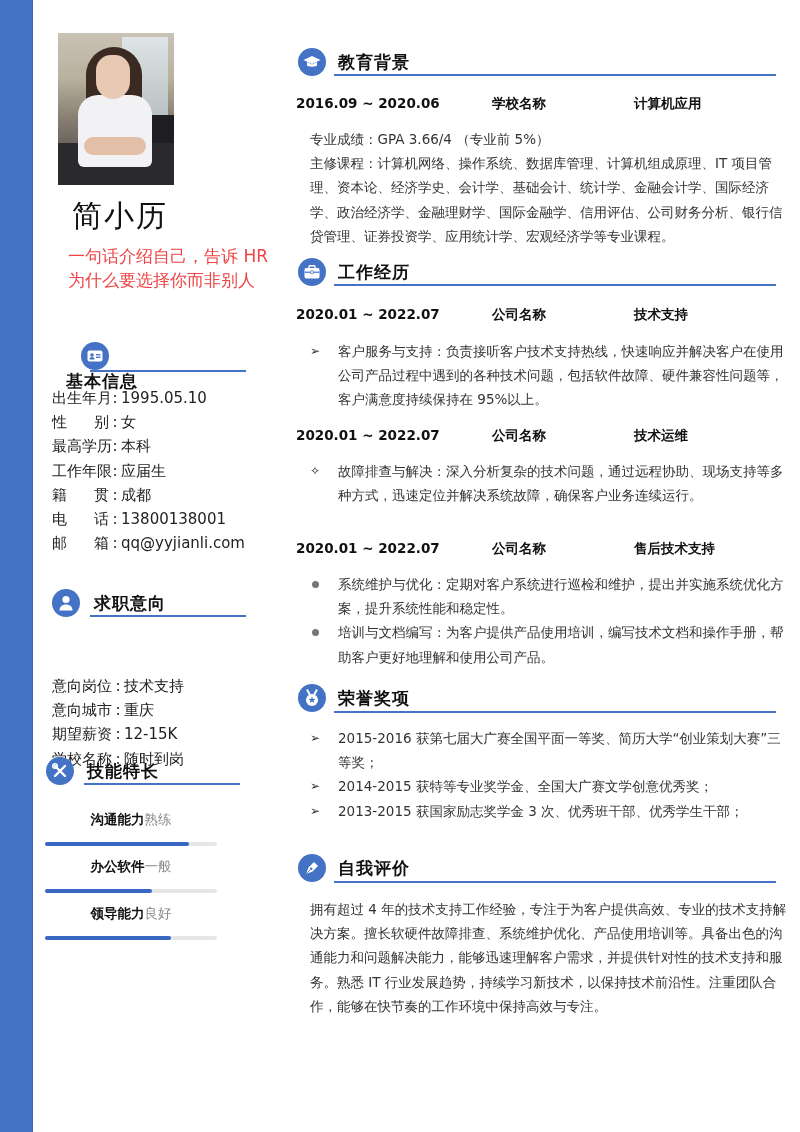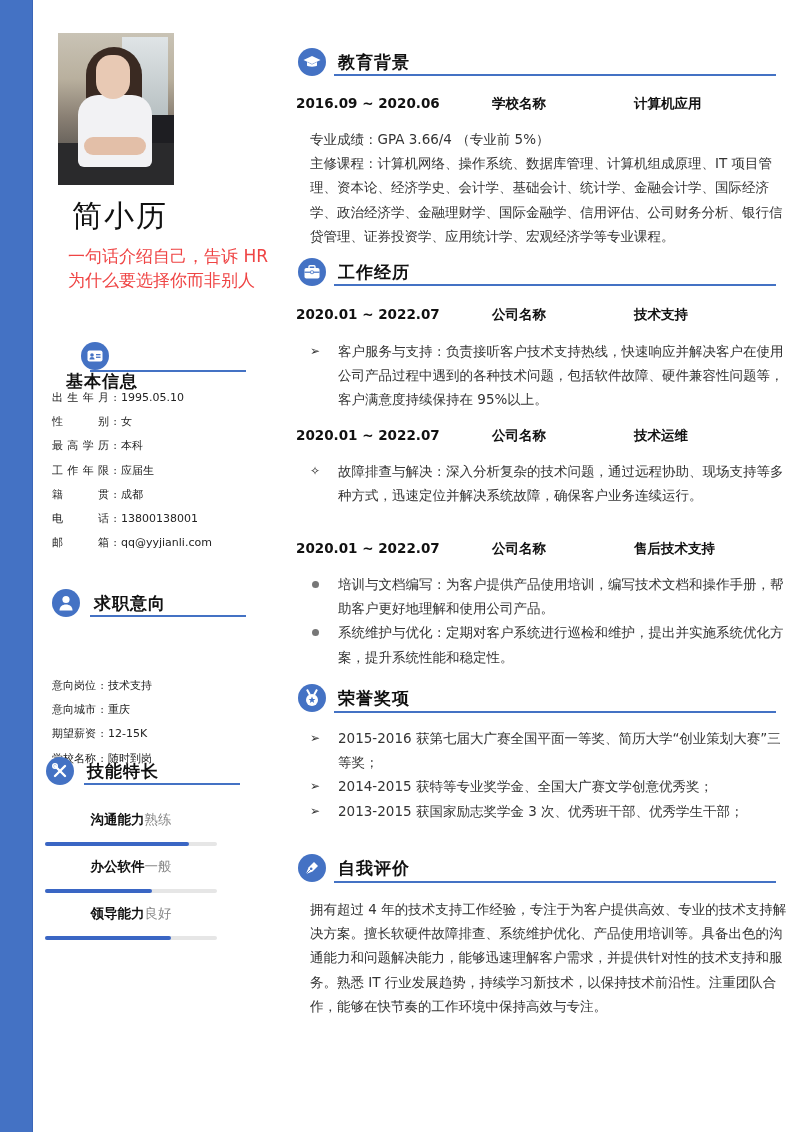--- a/index.html
+++ b/index.html
@@ -42,21 +42,21 @@
     width:28px; height:28px; border-radius:50%; background:#4472c4;
     display:flex; align-items:center; justify-content:center;
   }
   .side-title-text {
     font-size:17px; font-weight:bold; color:#111; margin-left:14px; letter-spacing:1px;
   }
   .side-underline {
     position:absolute; height:2px; background:#4472c4;
   }
   .kv-list {
-    position:absolute; left:52px; font-size:11px; line-height:24.2px; color:#222;
+    position:absolute; left:52px; font-size:15px; line-height:24.2px; color:#222;
   }
   .kv-row { display:flex; white-space:nowrap; }
   .kv-label { display:inline-block; width:57px; text-align-last:justify; }
   .kv-sep { display:inline-block; width:12px; text-align:center; }
 
   .skills { position:absolute; left:45px; top:808px; width:172px; }
   .skill { margin-bottom:9px; }
   .skill-head { display:flex; justify-content:center; font-size:13.5px; height:22px; line-height:22px; }
   .skill-name { font-weight:bold; color:#111; }
   .skill-level { color:#888; }
@@ -293,25 +293,25 @@
 </div>
 
 <div class="entry-head" style="top:537px;">
   <span class="c1">2020.01 ~ 2022.07</span>
   <span class="c2">公司名称</span>
   <span class="c3">售后技术支持</span>
 </div>
 <div class="bullets" style="top:572px;">
   <div class="bullet">
     <span class="bullet-mark"><span class="dot"></span></span>
+    <span class="bullet-text">系统维护与优化：定期对客户系统进行巡检和维护，提出并实施系统优化方案，提升系统性能和稳定性。</span>
+  </div>
+  <div class="bullet">
+    <span class="bullet-mark"><span class="dot"></span></span>
     <span class="bullet-text">培训与文档编写：为客户提供产品使用培训，编写技术文档和操作手册，帮助客户更好地理解和使用公司产品。</span>
-  </div>
-  <div class="bullet">
-    <span class="bullet-mark"><span class="dot"></span></span>
-    <span class="bullet-text">系统维护与优化：定期对客户系统进行巡检和维护，提出并实施系统优化方案，提升系统性能和稳定性。</span>
   </div>
 </div>
 
 <div class="main-section-title" style="top:684px;">
   <div class="main-circle">
     <svg width="16" height="18" viewBox="0 0 16 18">
         <path d="M3 0.5 L6 6 M13 0.5 L10 6" stroke="#fff" stroke-width="2"></path>
         <circle cx="8" cy="11" r="6" fill="#fff"></circle>
         <path d="M8 7.6 L9 10 L11.4 10.1 L9.5 11.6 L10.2 14 L8 12.6 L5.8 14 L6.5 11.6 L4.6 10.1 L7 10 Z" fill="#4472c4"></path>
       </svg>

